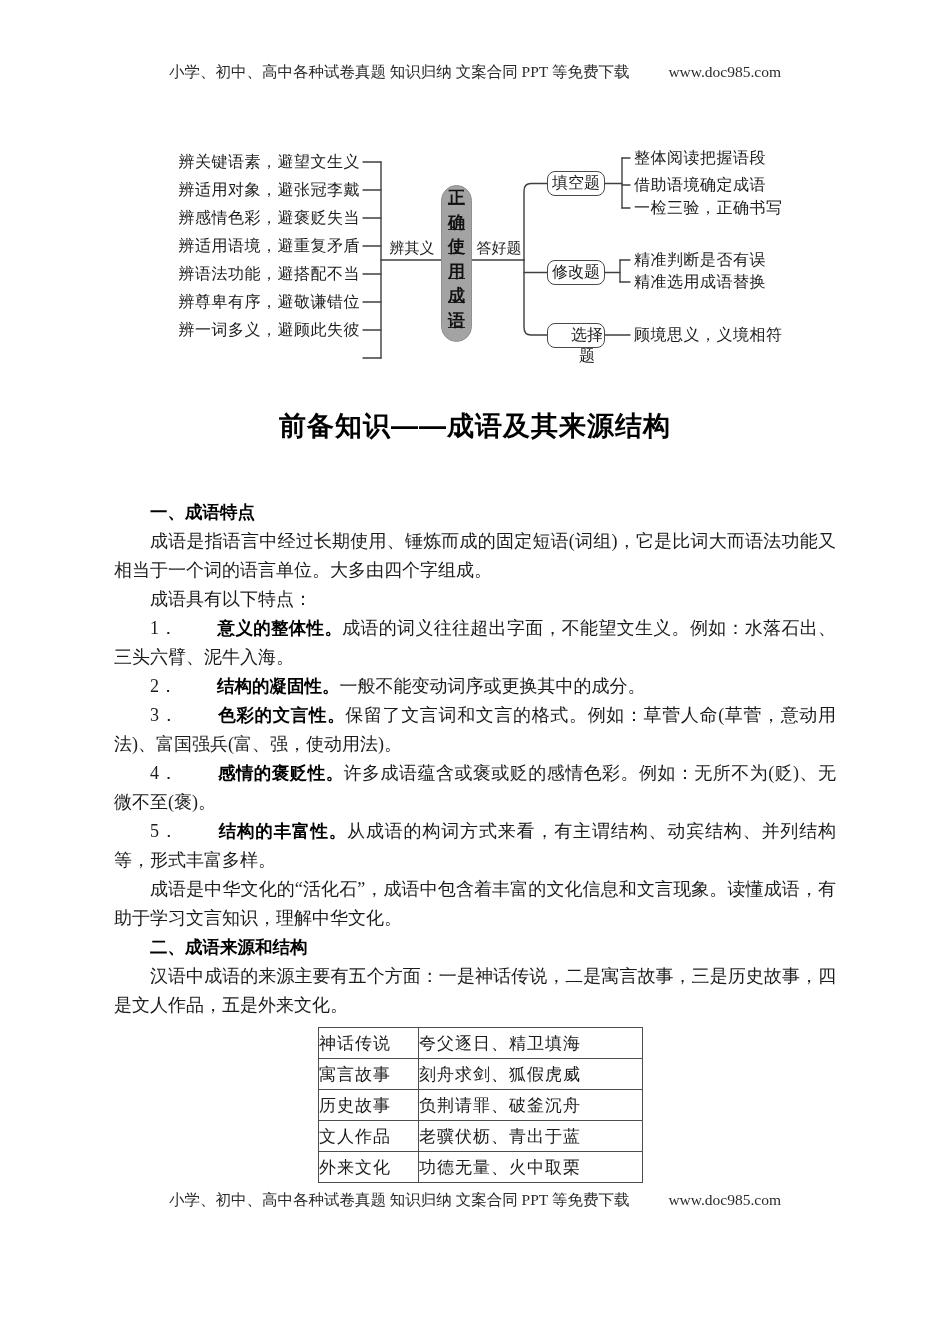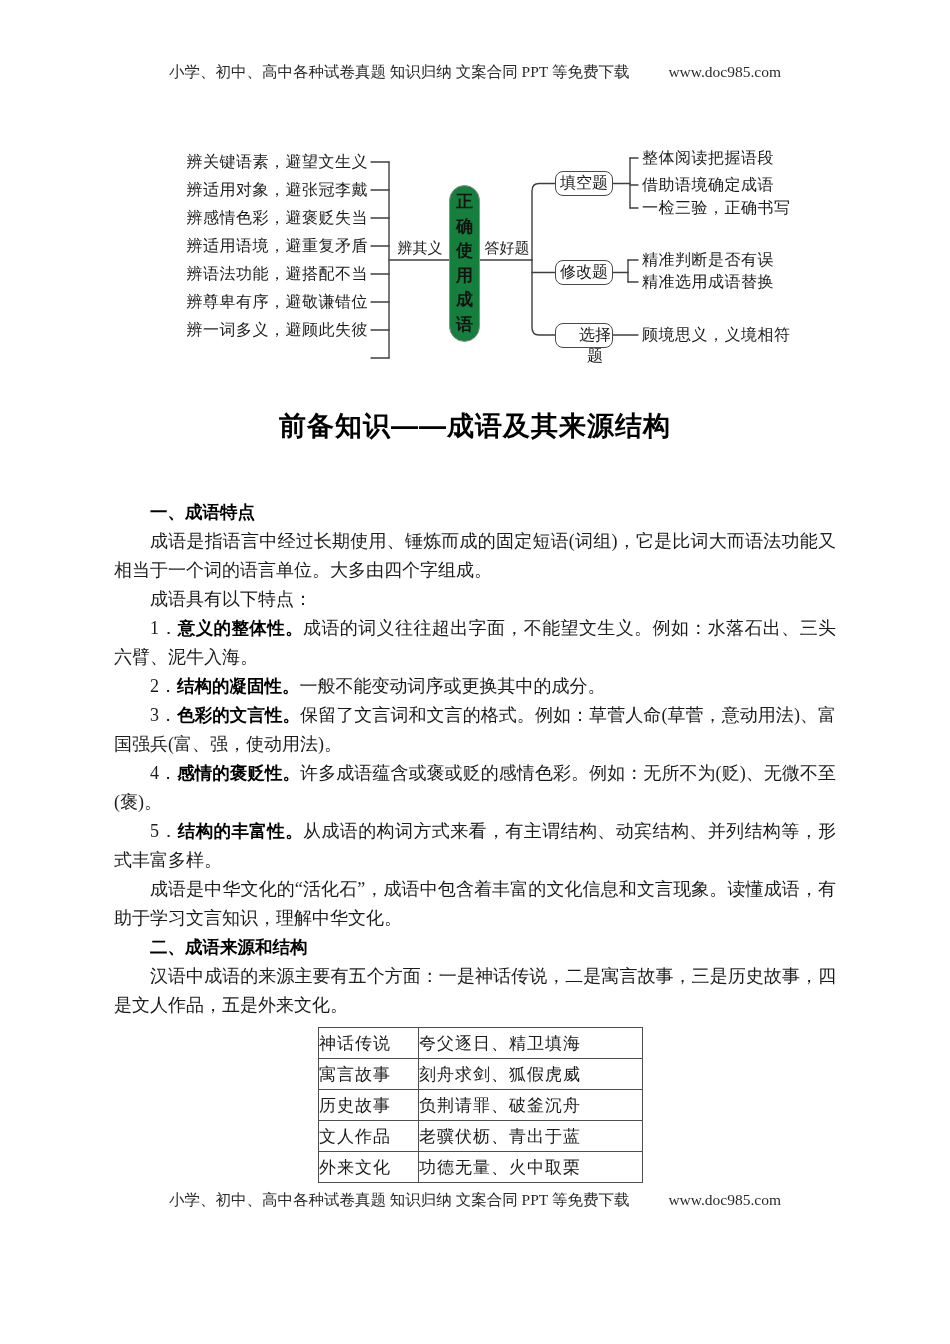--- a/index.html
+++ b/index.html
@@ -8,28 +8,28 @@
     font-family:"Liberation Serif","DejaVu Serif",serif; color:#1c1c1c;
     overflow:hidden;
   }
   .meta-line {
     position:absolute; left:0; width:950px; text-align:center;
     font-size:15.5px; color:#2a2a2a; white-space:nowrap;
   }
   .meta-line .url { margin-left:39px; }
 
   
-  .diagram { position:absolute; top:140px; left:12px; width:756px; height:262px; font-size:16px; }
+  .diagram { position:absolute; top:140px; left:4px; width:756px; height:262px; font-size:16px; }
   .diagram svg { position:absolute; top:0; left:0; }
   .d-left-item { position:absolute; left:0; width:356px; height:22px; line-height:22px; text-align:right; letter-spacing:0.5px; }
   .d-branch-label { position:absolute; font-size:15px; text-align:center; height:20px; line-height:20px; }
   .d-pill {
     position:absolute; left:437px; top:45px; width:31px; height:157px; box-sizing:border-box;
-    background:#15803d; border:1.5px solid #909090; border-radius:16px;
-    display:flex; align-items:center; justify-content:center;
+    background:#a3a3a3; border:1.5px solid #909090; border-radius:16px;
+    display:flex; align-items:flex-start; justify-content:center;text-decoration:underline;
   }
   .d-pill span {
     display:block; width:19px; word-break:break-all; text-align:center;
     font-family:"Liberation Sans","DejaVu Sans",sans-serif;
     font-weight:bold; font-size:17px; line-height:24.5px; color:#111;
   }
   .d-box {
     position:absolute; left:543px; width:58px; height:25px; box-sizing:border-box;
     border:1.5px solid #4a4a4a; border-radius:8px; background:#fff;
     text-align:center; line-height:21px; font-size:16px;
@@ -46,21 +46,21 @@
     position:absolute; top:498px; left:114px; width:722px;
     font-size:18px; line-height:29px; text-align:justify; color:#1b1b1b;
   }
   .body-text p { margin:0; text-indent:36px; }
   .sec-head {
     font-family:"Liberation Sans","DejaVu Sans",sans-serif;
     font-weight:bold; font-size:17.5px; color:#000;
   }
   .feature b {
     font-family:"Liberation Sans","DejaVu Sans",sans-serif;
-    font-weight:bold; font-size:17.5px; color:#000;
+    font-weight:bold; font-size:17.5px; color:#000;margin-left:40px;
   }
 
   
   .src-table { position:absolute; top:1027px; left:318px; border-collapse:collapse; }
   .src-table td {
     border:1.5px solid #4d4d4d; height:30px; font-size:17px;
     text-align:left; vertical-align:middle; padding:0; letter-spacing:1px;
   }
   .src-table td.c1 { width:99px; }
   .src-table td.c2 { width:223px; }

